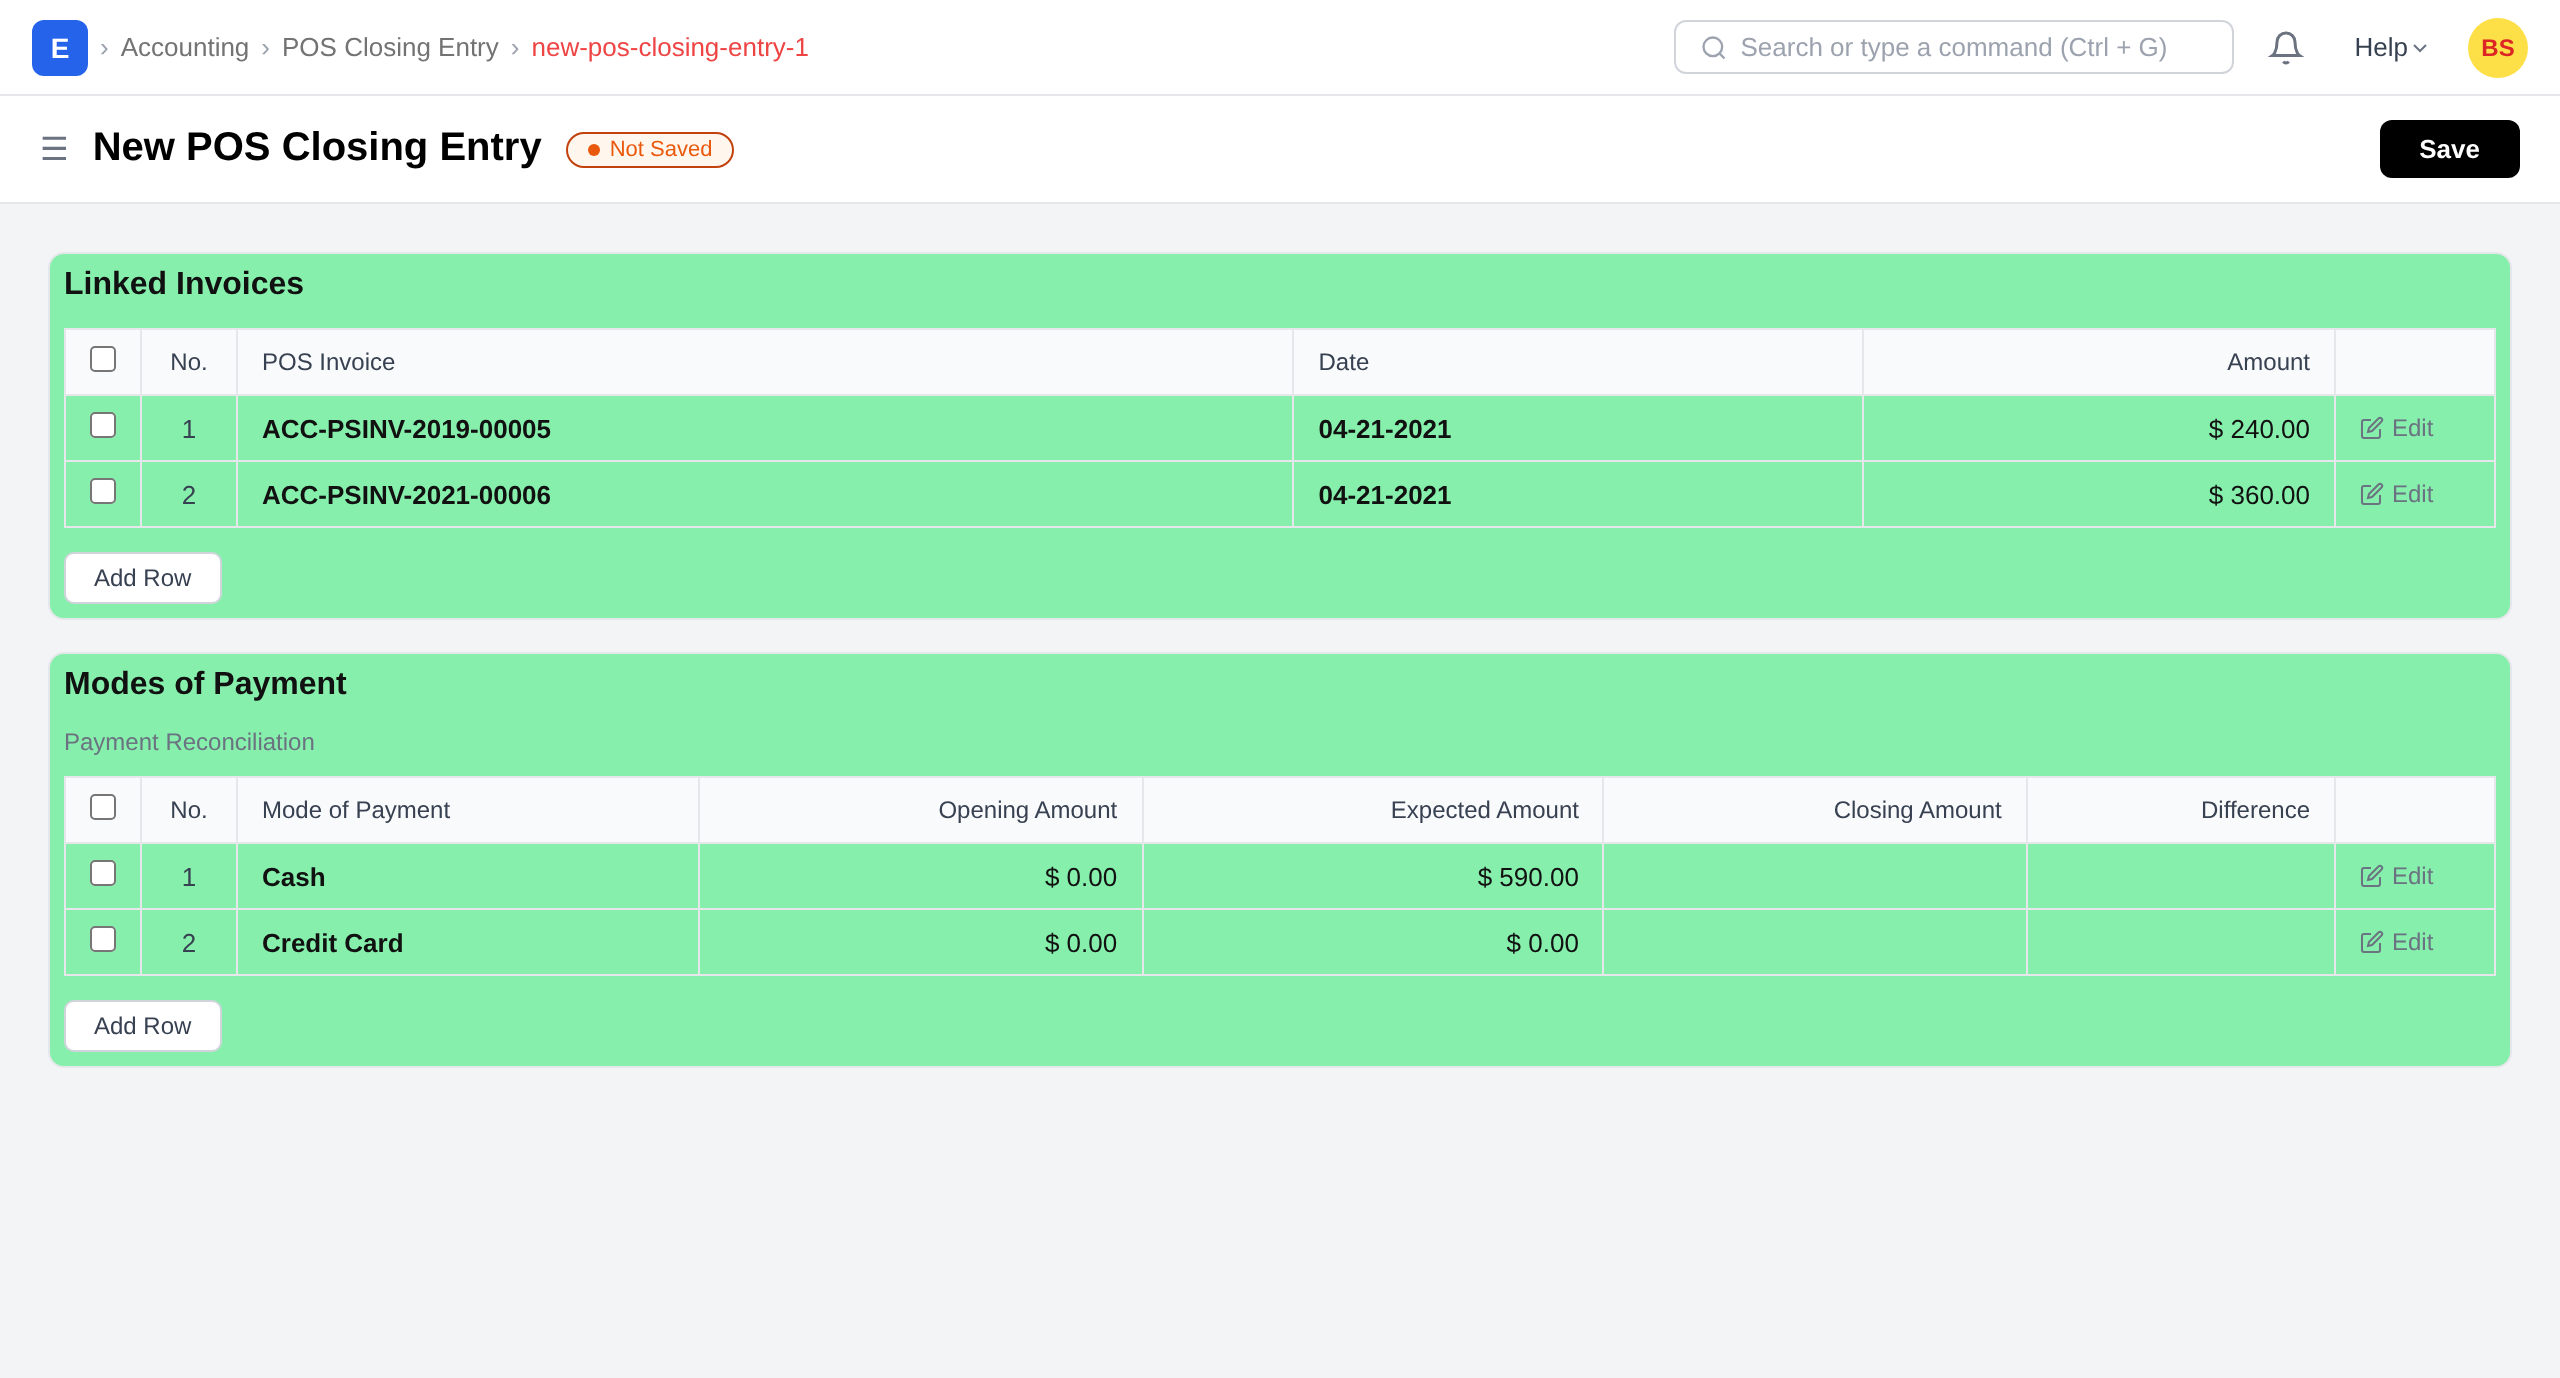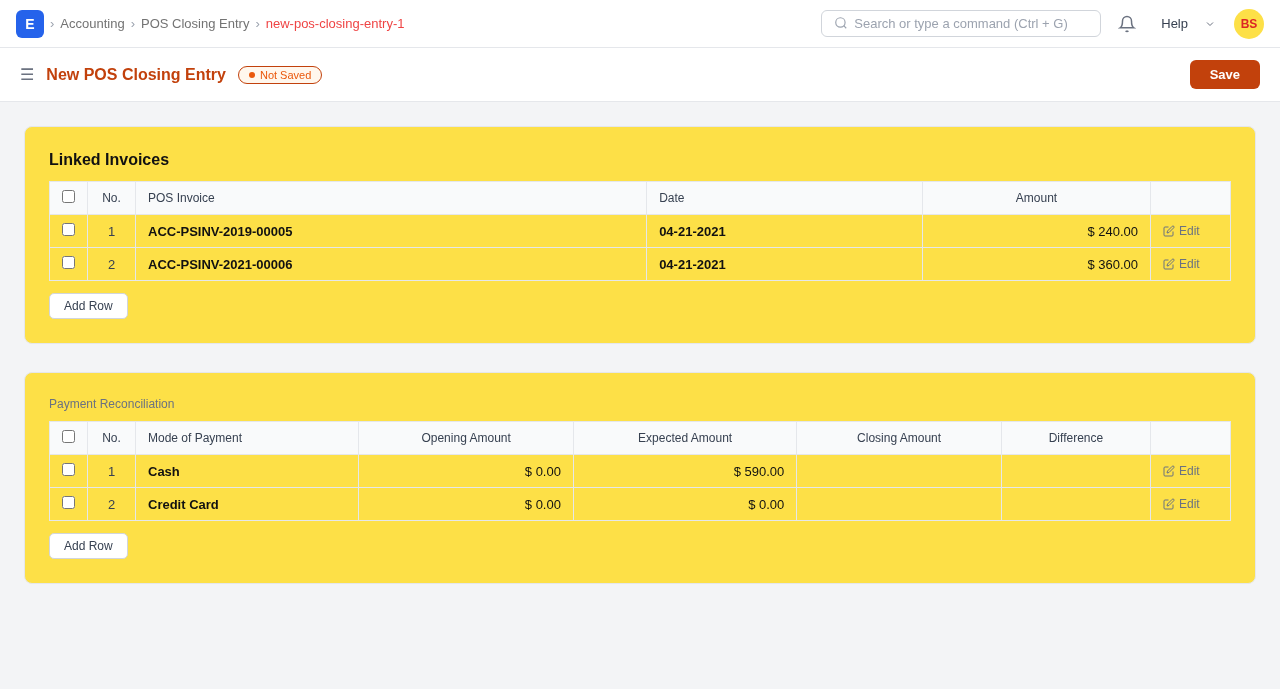--- a/index.html
+++ b/index.html
@@ -22,82 +22,82 @@
       width: 28px; height: 28px;
       border-radius: 6px;
       display: flex; align-items: center; justify-content: center;
       font-weight: 700; font-size: 14px;
     }
     .breadcrumb-sep { color: #9ca3af; font-size: 13px; }
     .breadcrumb-item { color: #737373; font-size: 13px; cursor: pointer; }
     .breadcrumb-current { color: #ef4444; font-size: 13px; }
     .topnav-right { display: flex; align-items: center; gap: 10px; }
     .search-bar {
-      display: flex; gap: 6px;
+      display: flex; align-items: center; gap: 6px;
       border: 1px solid #d1d5db; border-radius: 6px;
       padding: 5px 12px; background: #fff; width: 280px; color: #6b7280;
       font-size: 13px;
     }
     .search-bar svg { flex-shrink: 0; }
     .notif-btn {
       width: 32px; height: 32px; display: flex; align-items: center; justify-content: center;
       border: none; background: none; cursor: pointer; border-radius: 6px;
       color: #6b7280; position: relative;
     }
     .help-btn {
-      display: flex; align-items: center; gap: 16px; border: none; background: none;
+      display: flex; align-items: center; gap: 0; border: none; background: none;
       cursor: pointer; color: #374151; font-size: 13px; padding: 4px 8px; border-radius: 6px;
     }
     .avatar {
       width: 30px; height: 30px; border-radius: 50%;
       background: #fde047; display: flex; align-items: center; justify-content: center;
       font-weight: 600; font-size: 12px; color: #dc2626;
     }
 
     
     .page-header {
       background: #fff;
       border-bottom: 1px solid #e5e7eb;
       padding: 12px 20px;
       display: flex; align-items: center; justify-content: space-between;
     }
     .page-header-left { display: flex; align-items: center; gap: 12px; }
     .menu-icon { color: #6b7280; cursor: pointer; font-size: 16px; }
-    .page-title { font-size: 16px; font-weight: 700; color: #c2410c; }
+    .page-title { font-size: 20px; font-weight: 700; color: #000000; }
     .not-saved-badge {
       background: #fff7ed; border: 1px solid #c2410c;
       color: #ea580c; font-size: 11px; padding: 2px 10px; border-radius: 999px;
       display: flex; align-items: center; gap: 5px;
     }
     .not-saved-dot { width: 6px; height: 6px; border-radius: 50%; background: #ea580c; }
     .save-btn {
-      background: #c2410c; color: #fff; border: none; border-radius: 6px;
+      background: #000000; color: #fff; border: none; border-radius: 6px;
       padding: 7px 20px; font-size: 13px; font-weight: 600; cursor: pointer;
     }
 
     
     .main { padding: 24px; }
 
     
     .card {
-      background: #fde047; border-radius: 8px; border: 1px solid #e5e7eb;
-      margin-bottom: 28px; padding: 24px;
+      background: #86efac; border-radius: 8px; border: 1px solid #e5e7eb;
+      margin-bottom: 16px; padding: 7px;
     }
     .card-title { font-size: 16px; font-weight: 700; margin-bottom: 12px; color: #111; }
     .section-label { font-size: 12px; color: #6b7280; margin-bottom: 10px; }
 
     
     table { width: 100%; border-collapse: collapse; }
     thead tr { background: #f9fafb; }
     th {
       text-align: left; padding: 8px 12px;
       font-size: 12px; font-weight: 500; color: #374151;
       border: 1px solid #e5e7eb;
     }
-    th.right { text-align: center; }
+    th.right { text-align: right; }
     td {
       padding: 8px 12px; border: 1px solid #e5e7eb;
       font-size: 13px; color: #111;
     }
     td.right { text-align: right; }
     .checkbox-cell { width: 32px; text-align: center; }
     .num-cell { width: 48px; text-align: center; color: #374151; }
     .edit-link {
       color: #6b7280; font-size: 12px; cursor: pointer;
       display: flex; align-items: center; gap: 4px; white-space: nowrap;
@@ -213,20 +213,21 @@
           Edit
         </span>
       </td>
     </tr>
         </tbody>
     </table>
     <button class="add-row-btn">Add Row</button>
   </div>
 
   <div class="card">
+    <div class="card-title">Modes of Payment</div>
     <div class="section-label">Payment Reconciliation</div>
     <table>
       <thead>
         <tr>
           <th class="checkbox-cell"><input type="checkbox" style=""></th>
           <th class="num-cell">No.</th>
           <th>Mode of Payment</th>
           <th class="right">Opening Amount</th>
           <th class="right">Expected Amount</th>
           <th class="right">Closing Amount</th>

